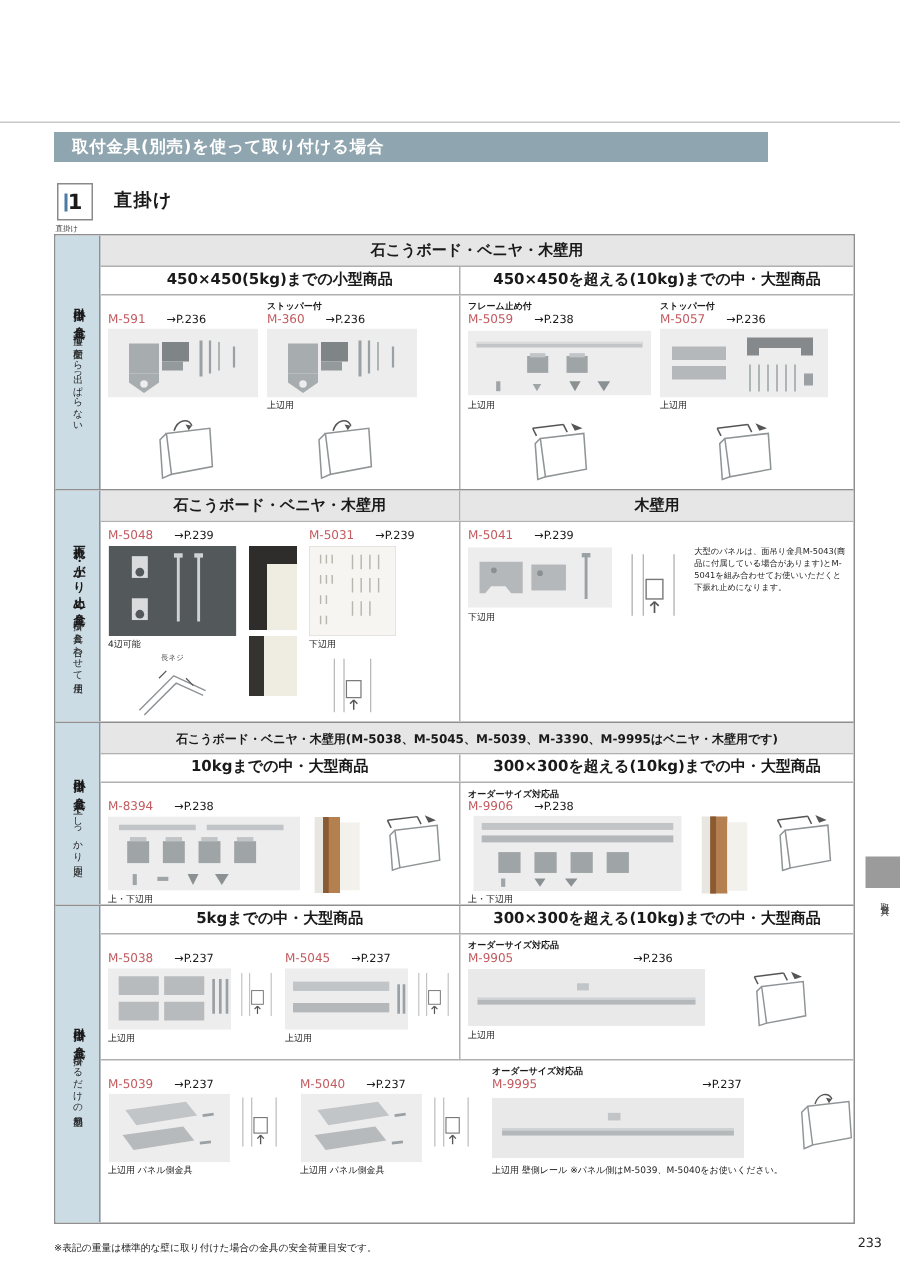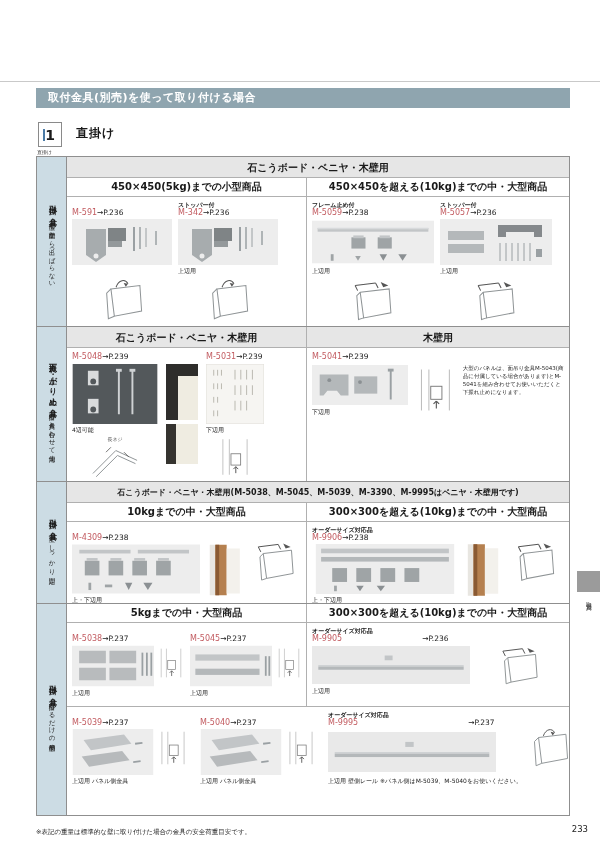--- a/index.html
+++ b/index.html
@@ -1,21 +1,21 @@
 <!DOCTYPE html>
 <html><head>
 <meta charset="utf-8">
 <style>
   *{box-sizing:border-box;margin:0;padding:0;}
   html,body{width:600px;height:849px;}
   body{position:relative;background:#fff;font-family:"DejaVu Sans","Liberation Sans",sans-serif;color:#1a1a1a;overflow:hidden;}
 
   .top-rule{position:absolute;left:0;top:81px;width:600px;height:1px;background:#c9c9c9;}
 
-  .title-bar{position:absolute;left:36px;top:88px;width:534px;height:20px;background:#8fa5af;color:#fff;
+  .title-bar{position:absolute;left:36px;top:88px;width:476px;height:20px;background:#8fa5af;color:#fff;
     font-size:11px;font-weight:bold;line-height:20px;padding-left:12px;letter-spacing:.5px;white-space:nowrap;overflow:hidden;}
 
   .step-box{position:absolute;left:38px;top:122px;width:24px;height:25px;border:1px solid #8a8a8a;background:#fff;
     display:flex;align-items:center;justify-content:center;font-size:14px;font-weight:bold;}
   .step-box::before{content:"";position:absolute;left:4px;top:6px;width:2px;height:12px;background:#4b7ba6;}
   .step-caption{position:absolute;left:37px;top:149px;font-size:5px;color:#333;}
   .step-heading{position:absolute;left:76px;top:125px;font-size:12px;font-weight:bold;letter-spacing:1px;}
 
   .catalog{position:absolute;left:36px;top:156px;width:534px;border:1px solid #8f8f8f;background:#fff;}
   .section{display:flex;border-bottom:1px solid #8f8f8f;overflow:hidden;}
@@ -39,21 +39,21 @@
   .sub-header{font-weight:bold;text-align:center;font-size:10px;line-height:18px;white-space:nowrap;overflow:hidden;}
   .colcell-l{width:240px;min-width:240px;border-right:1px solid #b0b0b0;}
   .colcell-r{flex:1;min-width:0;}
 
   .prod-row{display:flex;flex:1;min-height:0;}
   .cellpad{padding:4px 5px;display:flex;gap:6px;align-items:flex-start;overflow:hidden;}
   .prod{display:flex;flex-direction:column;align-items:flex-start;}
   .prod-head{display:flex;flex-direction:column;height:16px;margin-bottom:2px;overflow:visible;}
   .prod-head.nopre{height:10px;}
   .pretitle{font-size:6px;font-weight:bold;line-height:7px;height:7px;white-space:nowrap;}
-  .code-line{display:flex;align-items:baseline;gap:0;white-space:nowrap;}
+  .code-line{display:flex;align-items:baseline;gap:14px;white-space:nowrap;}
   .code{font-size:8px;color:#c25b60;line-height:9px;}
   .ref{font-size:7.5px;color:#1a1a1a;line-height:9px;}
   .caption{font-size:6px;line-height:8px;height:8px;margin-top:2px;white-space:nowrap;color:#222;}
   .photo,.sketch,.corner{display:block;}
   .sketch{margin:2px auto 0;}
   .annotation{font-size:5px;color:#444;line-height:6px;margin:2px auto 0;}
   .note{font-size:5.5px;line-height:8px;color:#222;width:104px;margin-top:12px;}
   .prodpair{display:flex;align-items:flex-start;gap:2px;}
   .mt10{margin-top:10px}.mt12{margin-top:12px}.mt14{margin-top:14px}.mt16{margin-top:16px}
 
@@ -305,21 +305,21 @@
               </svg>
             <span class="caption"></span>
             <svg class="sketch" width="60" height="46" viewBox="0 0 62 54">
                 <use href="#sk-frame"></use>
               </svg>
           </div>
           <div class="prod">
             <div class="prod-head">
               <span class="pretitle">ストッパー付</span>
               <div class="code-line">
-                <span class="code">M-342</span>
+                <span class="code">M-360</span>
                 <span class="ref">→P.236</span>
               </div>
             </div>
             <svg class="photo" width="100" height="46">
                 <use href="#ph-bracket"></use>
               </svg>
             <span class="caption">上辺用</span>
             <svg class="sketch" width="60" height="46" viewBox="0 0 62 54">
                 <use href="#sk-frame"></use>
               </svg>
@@ -446,21 +446,21 @@
       <div class="sub-row">
         <div class="sub-header colcell-l">10kgまでの中・大型商品</div>
         <div class="sub-header colcell-r">300×300を超える(10kg)までの中・大型商品</div>
       </div>
       <div class="prod-row">
         <div class="colcell-l cellpad">
           <div class="prod">
             <div class="prod-head">
               <span class="pretitle"></span>
               <div class="code-line">
-                <span class="code">M-4309</span>
+                <span class="code">M-8394</span>
                 <span class="ref">→P.238</span>
               </div>
             </div>
             <svg class="photo" width="128" height="50" viewBox="0 0 140 54">
                 <use href="#ph-hookrail"></use>
               </svg>
             <span class="caption">上・下辺用</span>
           </div>
           <svg class="corner mt16" width="38" height="56" viewBox="0 0 40 58">
               <use href="#ph-corner-wood"></use>

